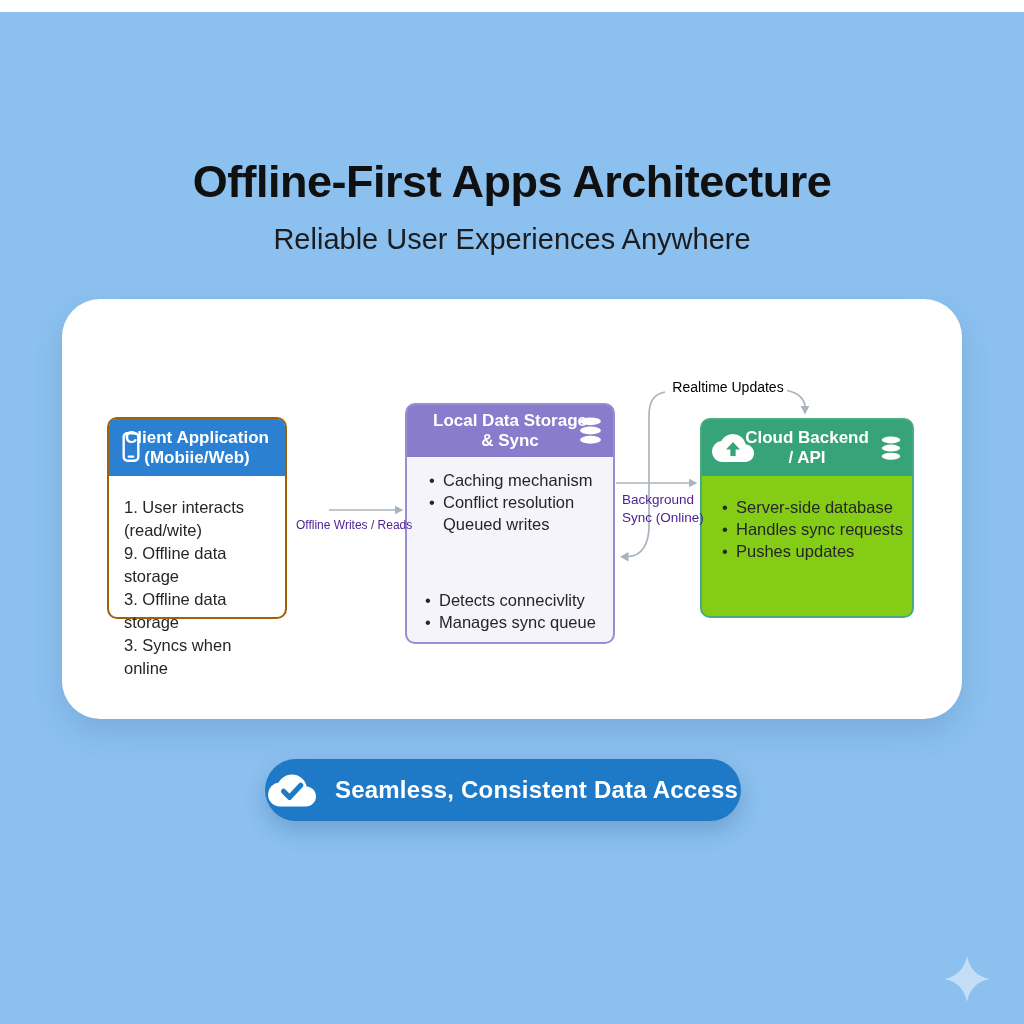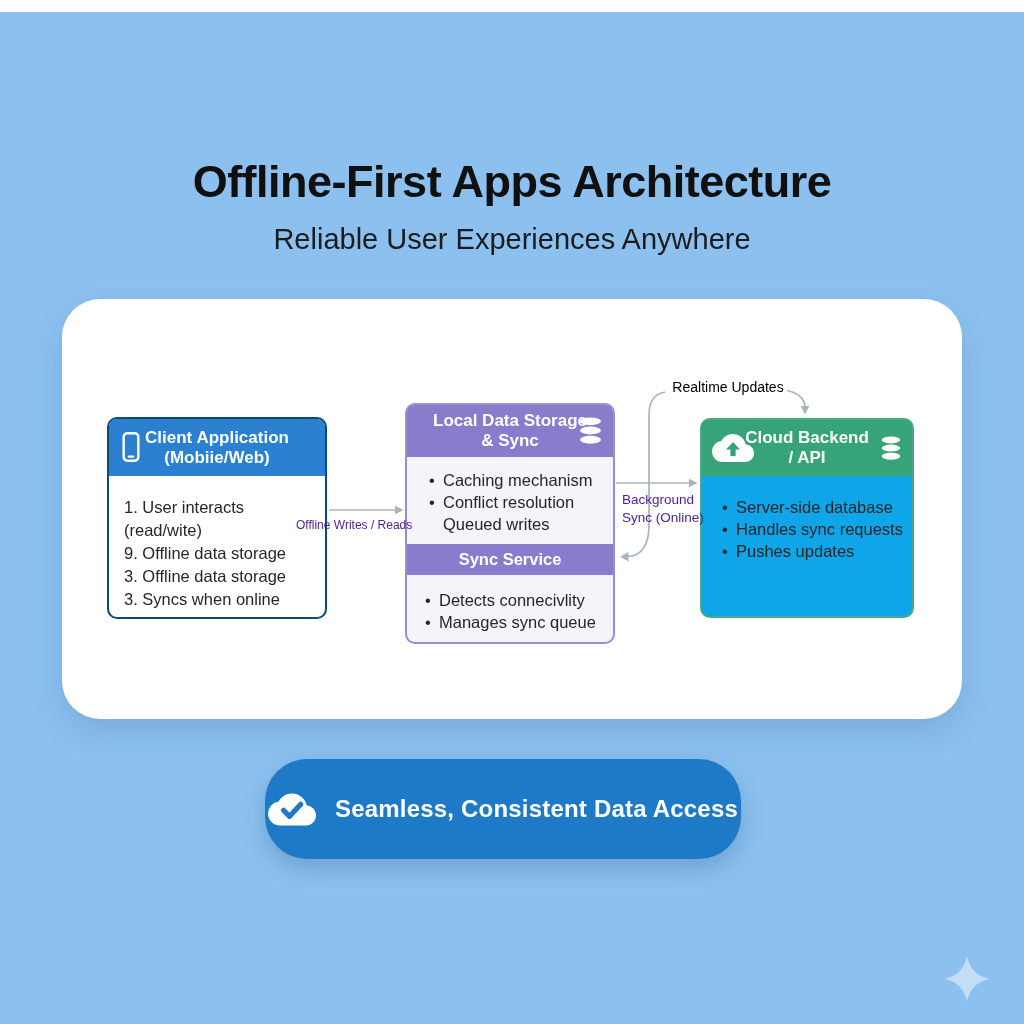--- a/index.html
+++ b/index.html
@@ -17,46 +17,46 @@
   .node{position:absolute;border-radius:10px;box-sizing:border-box;}
   .node-header{position:relative;width:100%;display:flex;flex-direction:column;align-items:center;
     justify-content:center;color:#fff;font-weight:700;font-size:17px;line-height:20px;text-align:center;
     border-radius:7px 7px 0 0;box-sizing:border-box;}
   .hdr-icon{position:absolute;}
   .list{color:#262626;}
   .brow{display:flex;}
   .brow .b{width:14px;flex:0 0 14px;text-align:left;}
 
   
-  .client{left:107px;top:405px;width:220px;height:202px;border:2px solid #0c4a6e;background:#ffffff;}
+  .client{left:107px;top:405px;width:180px;height:202px;border:2px solid #a16207;background:#ffffff;}
   .client .node-header{height:57px;background:#2b80d2;}
   .client .list{padding:20px 20px 0 15px;font-size:16.5px;line-height:23px;}
 
   
   .local{left:405px;top:391px;width:210px;height:241px;border:2px solid #9a8dd1;background:#f6f4fb;}
   .local .node-header{height:52px;background:#8a7ccc;}
   .local .sec-top{padding:12px 6px 0 22px;font-size:16.5px;line-height:22px;height:65px;}
   .subband{position:absolute;left:0;top:139px;width:100%;height:31px;background:#8a7ccc;color:#fff;
     font-weight:700;font-size:16.5px;line-height:31px;text-align:center;}
   .local .sec-bottom{position:absolute;left:0;top:170px;width:100%;box-sizing:border-box;
     padding:14px 4px 0 18px;font-size:16.5px;line-height:22px;}
 
   
-  .cloud{left:700px;top:406px;width:214px;height:200px;border:2px solid #49ab82;background:#0ea5e9;}
+  .cloud{left:700px;top:406px;width:214px;height:200px;border:2px solid #49ab82;background:#84cc16;}
   .cloud .node-header{height:56px;background:#36a478;}
   .cloud .list{padding:20px 4px 0 20px;font-size:16.5px;line-height:22px;}
 
   .overlay{position:absolute;left:0;top:0;width:1024px;height:1024px;pointer-events:none;}
 
   .conn-label{position:absolute;color:#4c1d95;}
   .lbl-offline{left:296px;top:506px;font-size:12px;white-space:nowrap;}
   .lbl-background{left:622px;top:479px;font-size:13.5px;line-height:17.5px;}
   .lbl-realtime{left:664px;top:367px;width:128px;text-align:center;font-size:14px;color:#000000;}
 
-  .pill{position:absolute;left:265px;top:747px;width:476px;height:100px;border-radius:42px;
+  .pill{position:absolute;left:265px;top:747px;width:476px;height:62px;border-radius:42px;
     background:#1e7ac6;display:flex;align-items:center;justify-content:center;gap:19px;
     box-shadow:0 10px 22px rgba(20,60,110,0.22);}
   .pill-text{color:#ffffff;font-size:24px;font-weight:700;letter-spacing:0.2px;}
 
   .sparkle{position:absolute;left:942px;top:940px;width:50px;height:54px;}
 </style>
 </head>
 <body>
 
 <div class="stage">
@@ -106,21 +106,20 @@
         </div>
         <div class="brow">
           <span class="b">•</span>
           <span>Conflict resolution</span>
         </div>
         <div class="brow">
           <span class="b"></span>
           <span>Queued writes</span>
         </div>
       </div>
-      <div class="subband">Sync Service</div>
       <div class="sec-bottom list">
         <div class="brow">
           <span class="b">•</span>
           <span>Detects connecivlity</span>
         </div>
         <div class="brow">
           <span class="b">•</span>
           <span>Manages sync queue</span>
         </div>
       </div>

